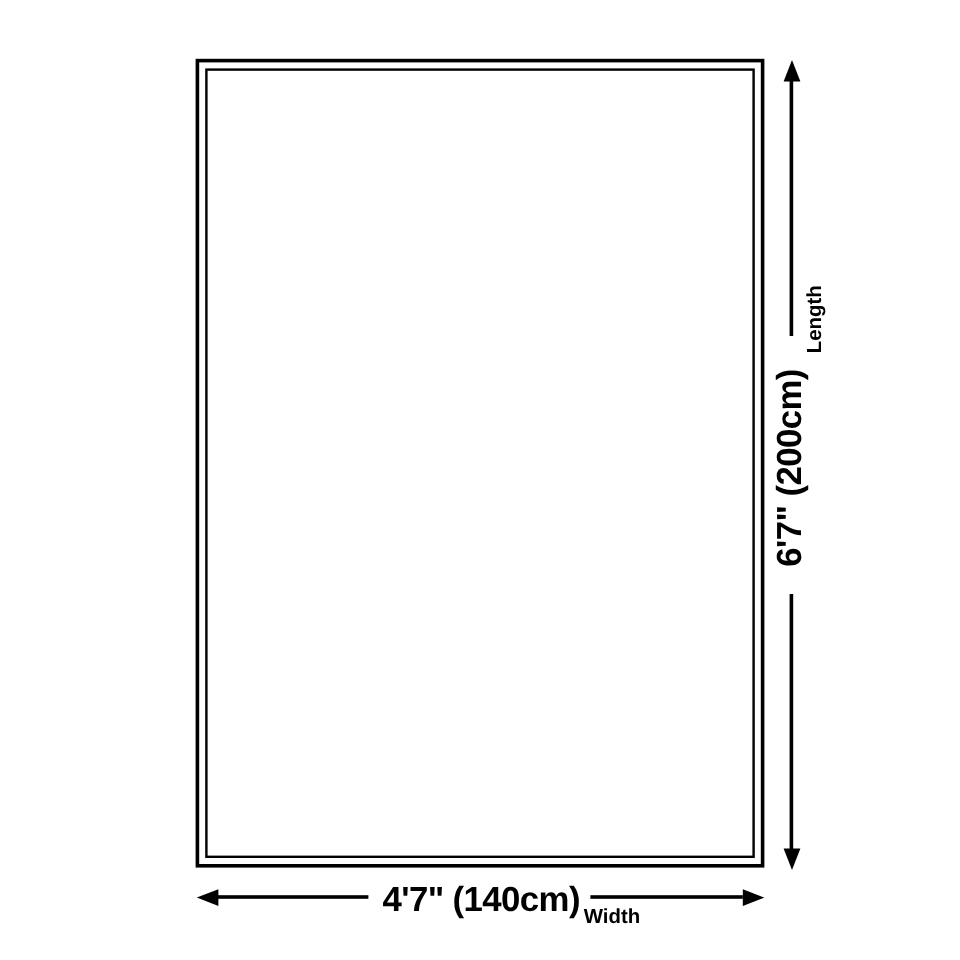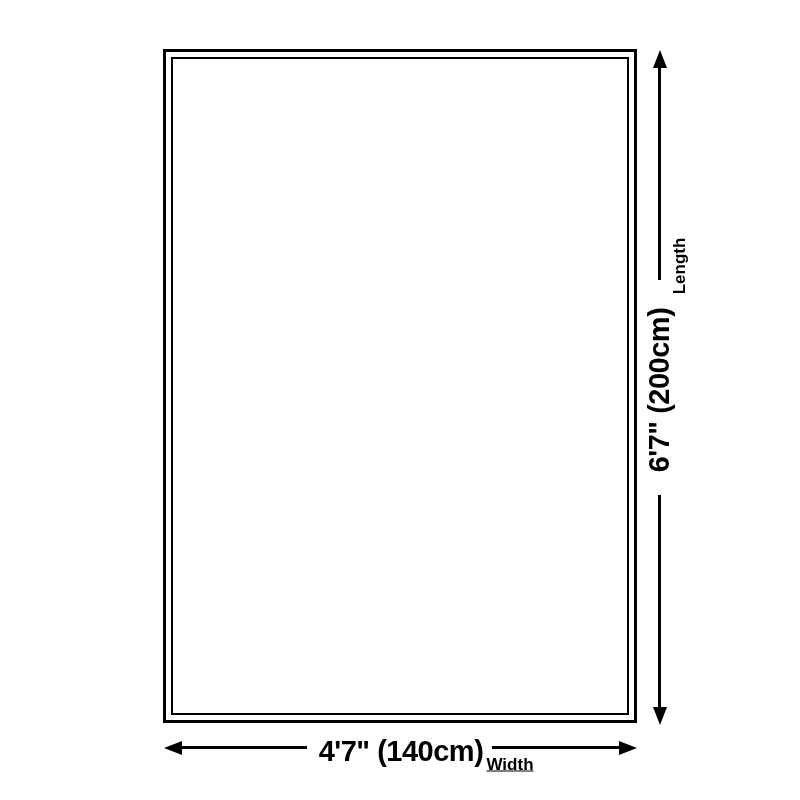--- a/index.html
+++ b/index.html
@@ -97,21 +97,20 @@
     left: 679px; top: 266px;
     transform: translate(-50%, -50%) rotate(-90deg);
   }
   .width-value {
     left: 401px; top: 751px;
     transform: translate(-50%, -50%);
   }
   .width-label {
     left: 510px; top: 764px;
     transform: translate(-50%, -50%);
-    text-decoration: underline;
   }
 </style>
 </head>
 <body>
 
 <div class="canvas">
 
   <div class="rect-outer">
     <div class="rect-inner"></div>
   </div>

